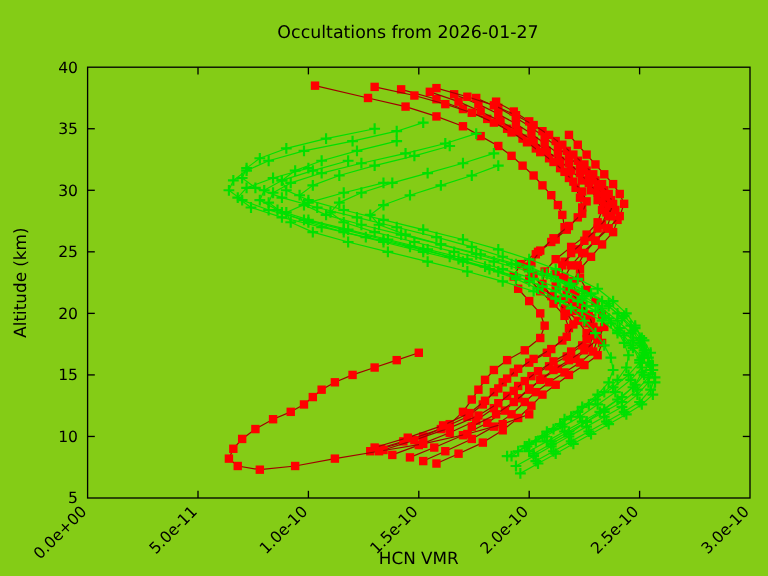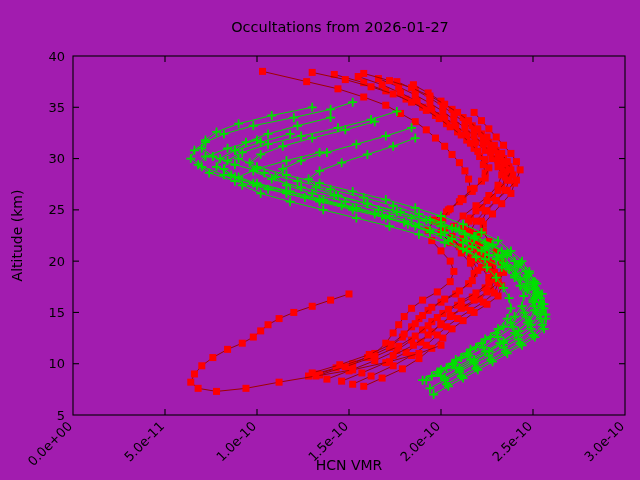--- a/index.html
+++ b/index.html
@@ -4,21 +4,21 @@
 <style>
   html, body {
     margin: 0;
     padding: 0;
     background: #ffffff;
   }
   #fig {
     position: relative;
     width: 640px;
     height: 480px;
-    background: #a21caf;
+    background: #84cc16;
     font-family: "DejaVu Sans", sans-serif;
     overflow: hidden;
   }
   svg { display: block; }
   .axis-line {
     fill: none;
     stroke: #000000;
     stroke-width: 1.1;
   }
   .tick-line {

